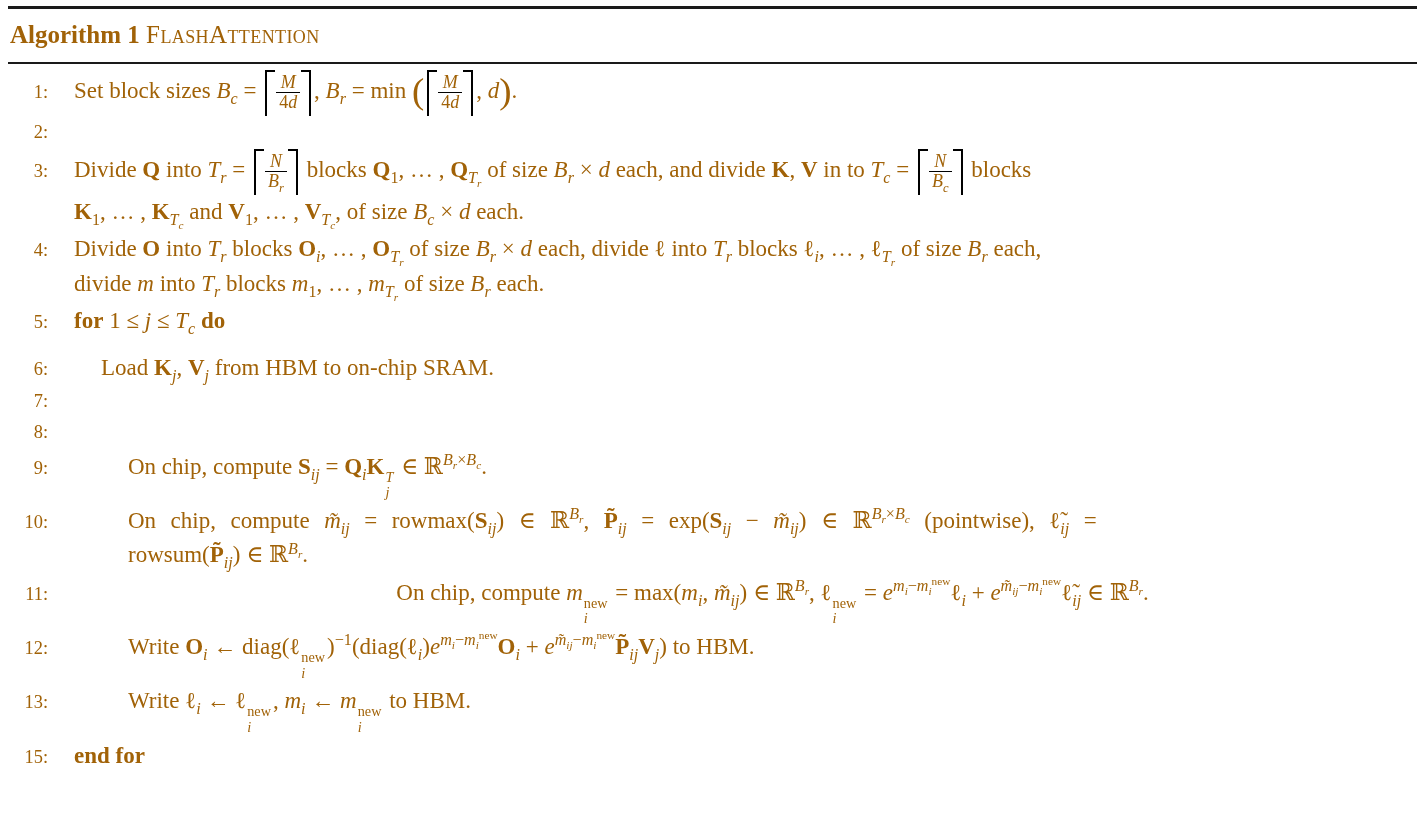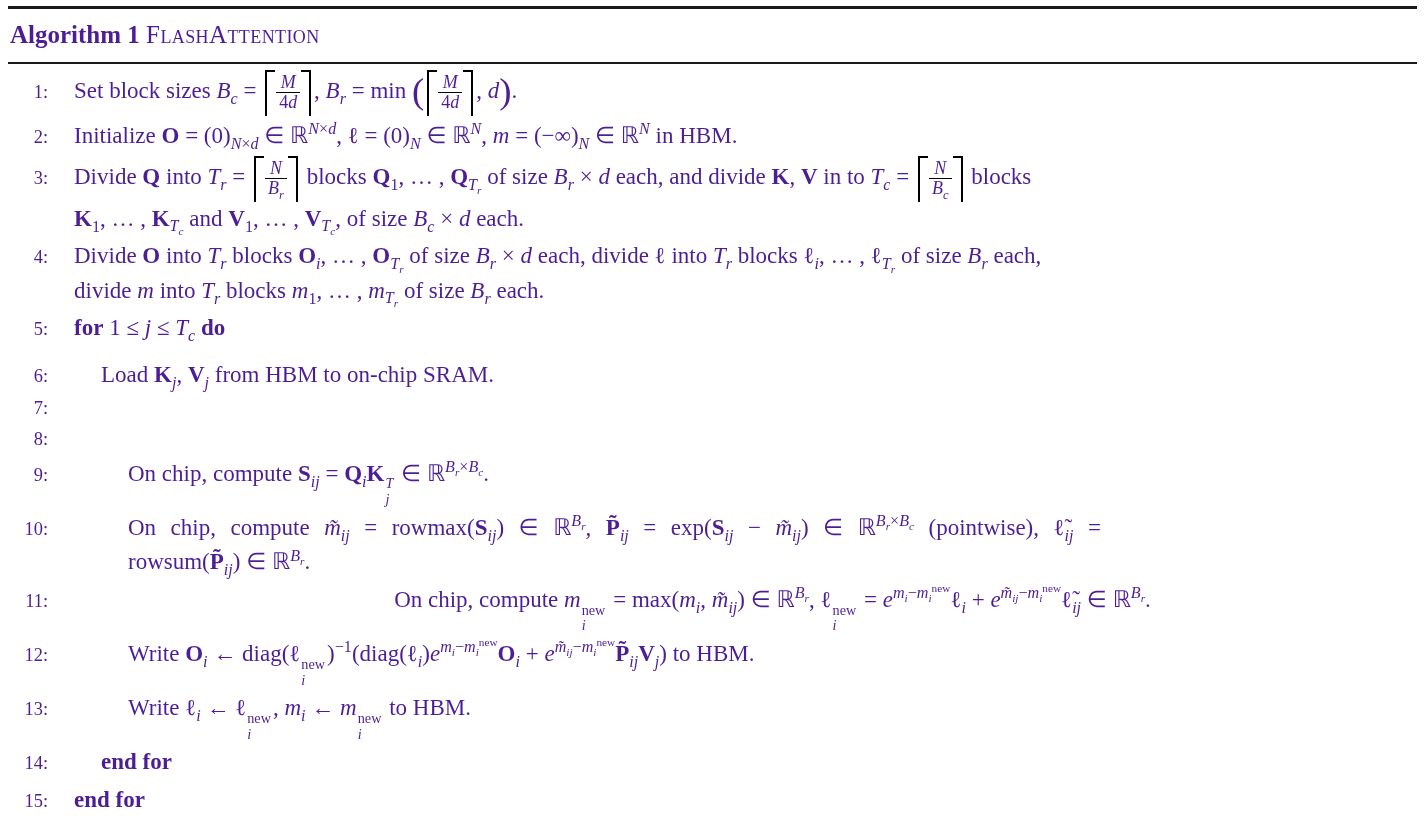--- a/index.html
+++ b/index.html
@@ -1,33 +1,33 @@
 <!DOCTYPE html>
 <html><head>
 <meta charset="utf-8">
 <style>
   html,body{margin:0;padding:0;background:#ffffff;}
   .page{
     width:1425px;height:835px;box-sizing:border-box;
     padding:6px 8px 6px 8px;
     display:flex;flex-direction:column;
     font-family:"Liberation Serif","DejaVu Serif",serif;
-    font-size:23px;line-height:1.5;color:#4c1d95;
+    font-size:23px;line-height:1.5;color:#a16207;
     overflow:hidden;
   }
   .rule-thick{border:none;border-top:3px solid #1a1a1a;margin:0;width:100%;}
   .rule-mid{border:none;border-top:2px solid #1a1a1a;margin:0;width:100%;}
   .title-row{padding:7px 2px 8px 2px;font-size:25px;}
   .b{font-weight:bold;}
   .sc{font-variant:small-caps;letter-spacing:0.4px;}
   .algo-body{padding-top:5px;}
   .require-row{padding:2px 0 2px 18px;}
   .algo-line{display:flex;align-items:baseline;padding:1.5px 0;}
   .num{flex:0 0 52px;text-align:right;padding-right:12px;box-sizing:border-box;font-size:0.8em;}
-  .content{flex:1;padding-left:14px;text-align:left;font-family:Liberation Serif, serif;}
+  .content{flex:1;padding-left:14px;text-align:left;}
   sup,sub{font-size:0.7em;line-height:0;}
   .frac{display:inline-block;vertical-align:-0.55em;text-align:center;font-size:0.78em;line-height:1.05;}
   .frac .fn{display:block;padding:0 3px;}
   .frac .fd{display:block;border-top:1.5px solid #000;padding:0 3px;text-align:center;}
   .lceil{display:inline-block;width:8px;height:1.9em;border-left:2px solid #000;border-top:2px solid #000;vertical-align:middle;margin:0 1px 0 3px;}
   .rceil{display:inline-block;width:8px;height:1.9em;border-right:2px solid #000;border-top:2px solid #000;vertical-align:middle;margin:0 3px 0 1px;}
   .bp{font-size:1.6em;line-height:0;vertical-align:-0.12em;}
   .ss{display:inline-flex;flex-direction:column;align-items:flex-start;line-height:1.1;font-size:0.62em;vertical-align:-0.55em;margin:0 2px 0 1px;}
   .ss span{display:block;}
   .jrow{word-spacing:0.38em;}
@@ -45,21 +45,20 @@
 
   <div class="algo-body">
     <div>
   <div class="algo-line">
     <span class="num">1:</span>
     <span class="content" style="padding-left: 14px;">Set block sizes <i>B</i><sub><i>c</i></sub> = <span class="lceil"></span><span class="frac"><span class="fn"><i>M</i></span><span class="fd">4<i>d</i></span></span><span class="rceil"></span>, <i>B</i><sub><i>r</i></sub> = min <span class="bp">(</span><span class="lceil"></span><span class="frac"><span class="fn"><i>M</i></span><span class="fd">4<i>d</i></span></span><span class="rceil"></span>, <i>d</i><span class="bp">)</span>.</span>
   </div>
 
   <div class="algo-line">
     <span class="num">2:</span>
-    <span class="content" style="padding-left: 14px;">Initialize <b>O</b> = (0)<sub><i>N</i>×<i>d</i></sub> ∈ ℝ<sup><i>N</i>×<i>d</i></sup>, ℓ = (0)<sub><i>N</i></sub> ∈ ℝ<sup><i>N</i></sup>, <i>m</i> = (−∞)<sub><i>N</i></sub> ∈ ℝ<sup><i>N</i></sup> in HBM.</span>
   </div>
 
   <div class="algo-line">
     <span class="num">3:</span>
     <span class="content" style="padding-left: 14px;">Divide <b>Q</b> into <i>T</i><sub><i>r</i></sub> = <span class="lceil"></span><span class="frac"><span class="fn"><i>N</i></span><span class="fd"><i>B</i><sub><i>r</i></sub></span></span><span class="rceil"></span> blocks <b>Q</b><sub>1</sub>, … , <b>Q</b><sub><i>T<sub>r</sub></i></sub> of size <i>B</i><sub><i>r</i></sub> × <i>d</i> each, and divide <b>K</b>, <b>V</b> in to <i>T</i><sub><i>c</i></sub> = <span class="lceil"></span><span class="frac"><span class="fn"><i>N</i></span><span class="fd"><i>B</i><sub><i>c</i></sub></span></span><span class="rceil"></span> blocks<br><b>K</b><sub>1</sub>, … , <b>K</b><sub><i>T<sub>c</sub></i></sub> and <b>V</b><sub>1</sub>, … , <b>V</b><sub><i>T<sub>c</sub></i></sub>, of size <i>B</i><sub><i>c</i></sub> × <i>d</i> each.</span>
   </div>
 
   <div class="algo-line">
     <span class="num">4:</span>
     <span class="content" style="padding-left: 14px;">Divide <b>O</b> into <i>T</i><sub><i>r</i></sub> blocks <b>O</b><sub><i>i</i></sub>, … , <b>O</b><sub><i>T<sub>r</sub></i></sub> of size <i>B</i><sub><i>r</i></sub> × <i>d</i> each, divide ℓ into <i>T</i><sub><i>r</i></sub> blocks ℓ<sub><i>i</i></sub>, … , ℓ<sub><i>T<sub>r</sub></i></sub> of size <i>B</i><sub><i>r</i></sub> each,<br>divide <i>m</i> into <i>T</i><sub><i>r</i></sub> blocks <i>m</i><sub>1</sub>, … , <i>m</i><sub><i>T<sub>r</sub></i></sub> of size <i>B</i><sub><i>r</i></sub> each.</span>
@@ -119,24 +118,20 @@
     <span class="num">13:</span>
     <span class="content" style="padding-left: 68px;">Write ℓ<sub><i>i</i></sub> ← ℓ<span class="ss">
               <span>new</span>
               <span><i>i</i></span>
             </span>, <i>m<sub>i</sub></i> ← <i>m</i><span class="ss">
               <span>new</span>
               <span><i>i</i></span>
             </span> to HBM.</span>
   </div>
 
-  <div class="algo-line">
-    <span class="num">14:</span>
-    <span class="content" style="padding-left: 41px;"><span class="b">end for</span></span>
-  </div>
 
   <div class="algo-line">
     <span class="num">15:</span>
     <span class="content" style="padding-left: 14px;"><span class="b">end for</span></span>
   </div>
 
 </div>
   </div>
 
 </div>

